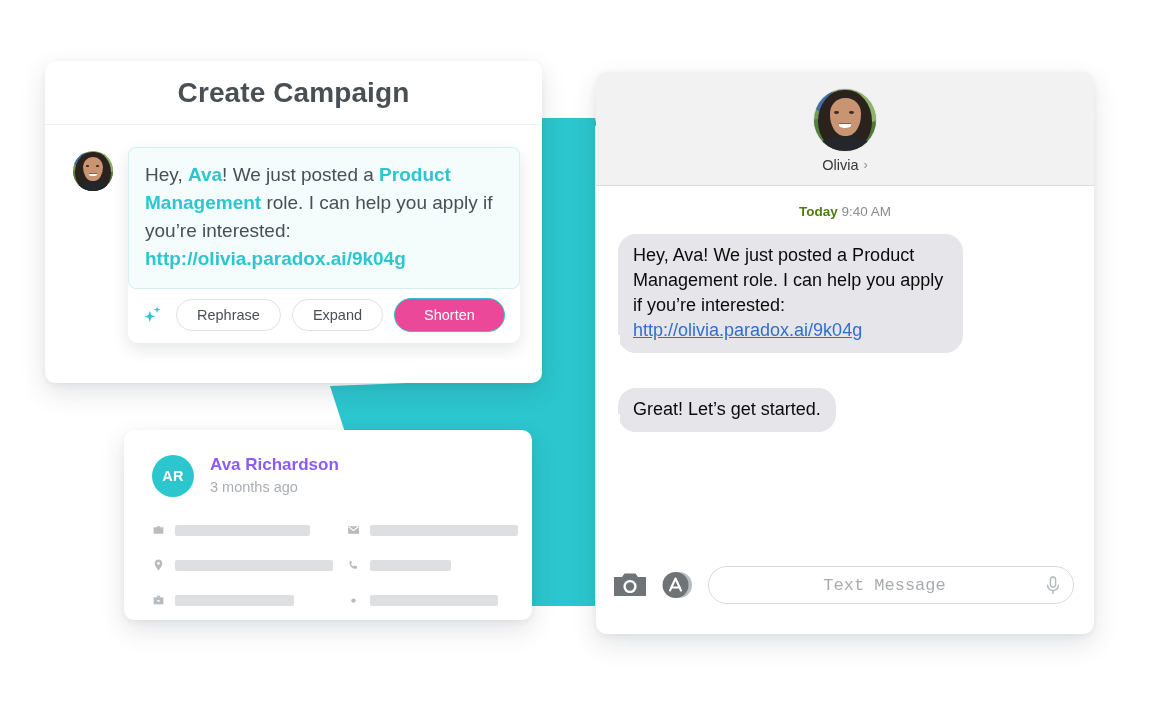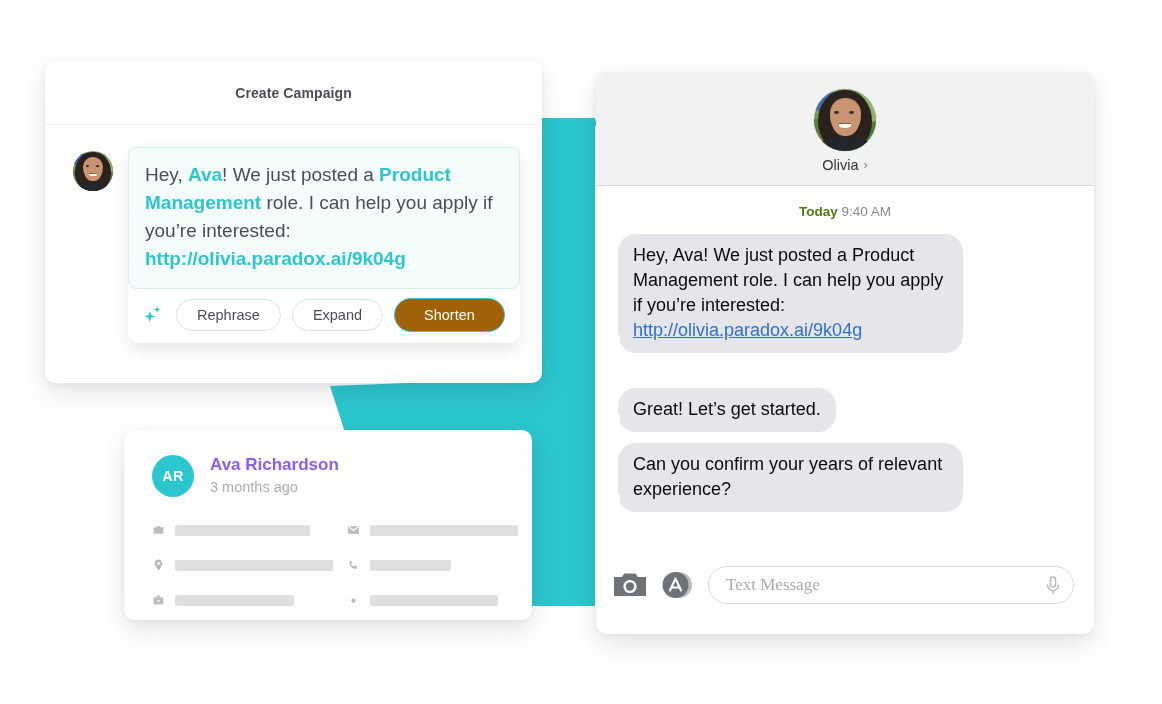--- a/index.html
+++ b/index.html
@@ -46,21 +46,21 @@
     box-shadow: 0 10px 26px rgba(40,50,60,0.13), 0 2px 6px rgba(40,50,60,0.06);
   }
   #campaign-header {
     height: 64px;
     display: flex;
     align-items: center;
     justify-content: center;
     border-bottom: 1px solid #f0f1f2;
   }
   #campaign-title {
-    font-size: 14px;
+    font-size: 28px;
     font-weight: 600;
     color: #4a4f55;
     letter-spacing: .1px;
   }
 
   #compose-row {
     display: flex;
     align-items: flex-start;
     padding: 22px 22px 0 28px;
   }
@@ -107,21 +107,21 @@
     background: #fff;
     border-radius: 999px;
     font-size: 14.5px;
     color: #4a4f55;
     padding: 7px 20px;
     font-family: "Liberation Sans", sans-serif;
     cursor: pointer;
     white-space: nowrap;
   }
   .pill.primary {
-    background: #a16207;
+    background: #ec4899;
     border-color: #2cc6ce;
     color: #ffffff;
     padding: 8px 29px;
     font-weight: 500;
   }
 
   
   #profile-card {
     left: 124px;
     top: 430px;
@@ -278,22 +278,23 @@
     display: flex;
     align-items: center;
     padding: 0 10px 0 17px;
   }
   #text-input {
     flex: 1 1 auto;
     border: none;
     outline: none;
     font-size: 17px;
     color: #c2410c;
-    font-family: Liberation Serif, serif;
+    font-family: Liberation Mono, monospace;
     background: transparent;
+    text-align: center;
   }
   #text-input::placeholder { color: #a8abae; }
   .av-bg2 { position: absolute; inset: 0;
     background:
       radial-gradient(circle at 18% 20%, #3f6ea8 0 16%, transparent 17%),
       radial-gradient(circle at 85% 30%, #8eb36a 0 22%, transparent 23%),
       radial-gradient(circle at 10% 80%, #55803f 0 26%, transparent 27%),
       radial-gradient(circle at 92% 82%, #4d7a3c 0 24%, transparent 25%),
       linear-gradient(170deg, #7fa35f, #5e8a47);
   }
@@ -436,23 +437,20 @@
 
       <div class="spacer-10"></div>
 
 
       <div class="spacer-10"></div>
 
       <div class="bubble in" style="display:inline-block;">
         <span>Great! Let’s get started.</span>
       </div>
 
-      <div class="bubble in">
-        <span>Can you confirm your years of relevant experience?</span>
-      </div>
 
       <div id="msg-input-bar">
         <svg class="bar-icon" width="32" height="26" viewBox="0 0 32 26" aria-hidden="true">
           <path d="M0 5h8l2.5-3.4h11L24 5h8v19H0z" fill="#6e7377" rx="3"></path>
           <circle cx="16" cy="14.5" r="6.6" fill="#ffffff"></circle>
           <circle cx="16" cy="14.5" r="4.2" fill="#6e7377"></circle>
         </svg>
 
         <svg class="bar-icon" width="34" height="32" viewBox="0 0 34 32" aria-hidden="true">
           <circle cx="19" cy="16" r="13" fill="#b9bdc0"></circle>

